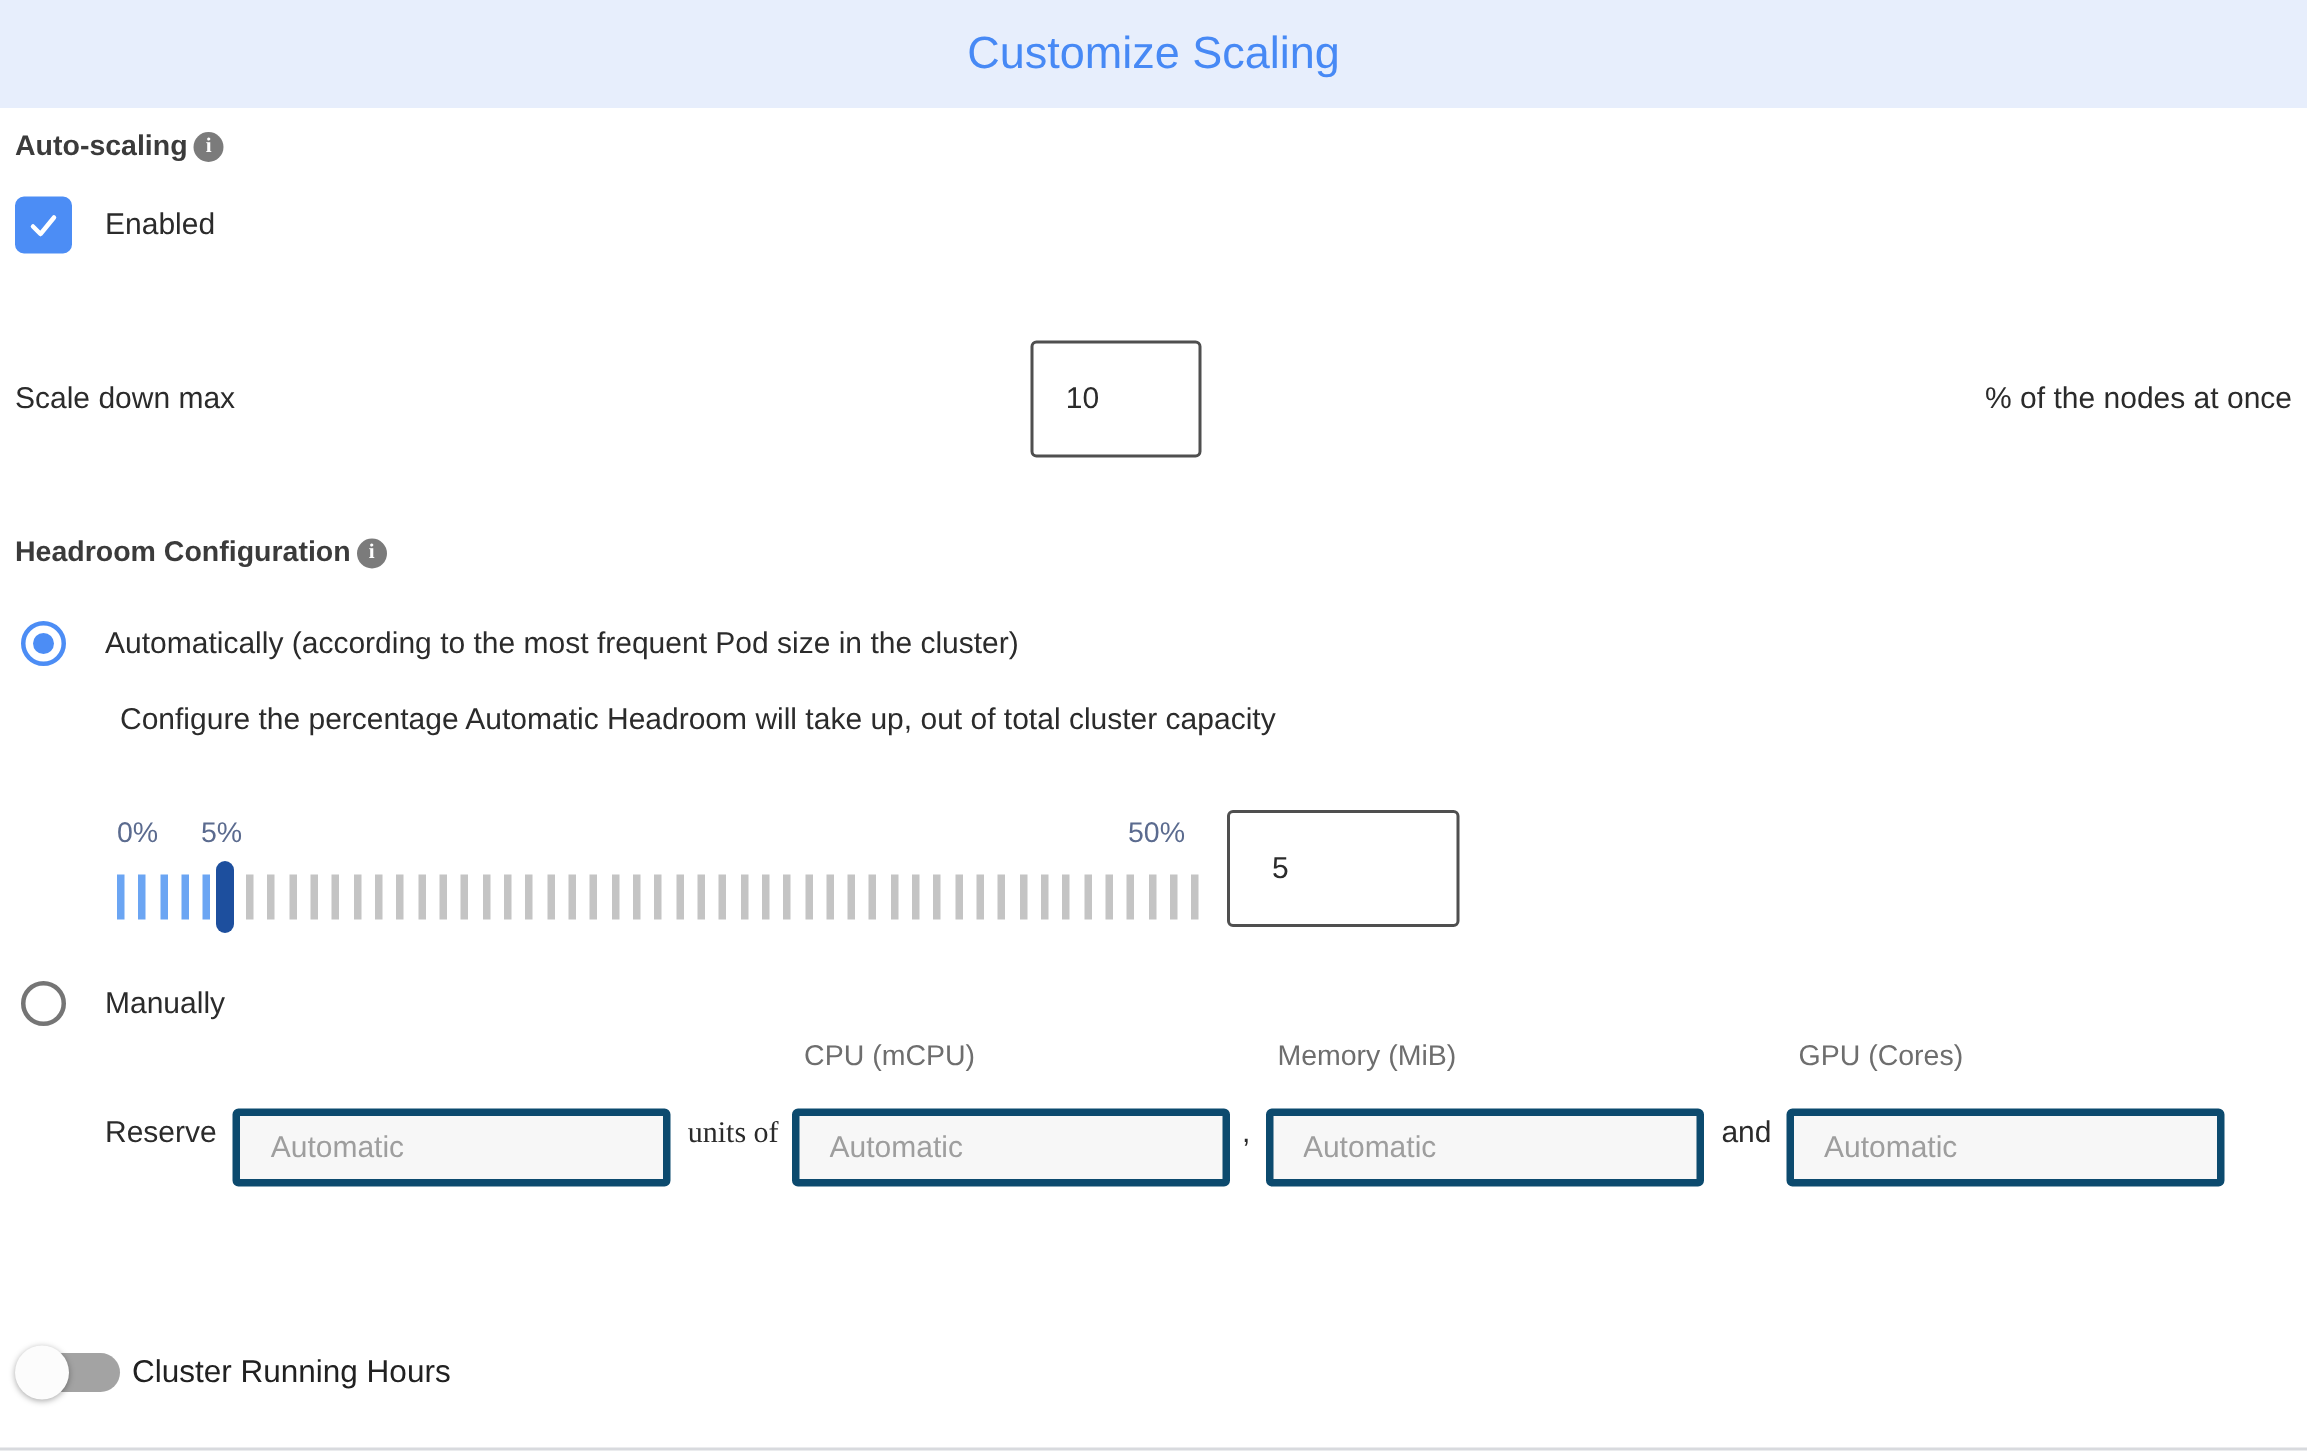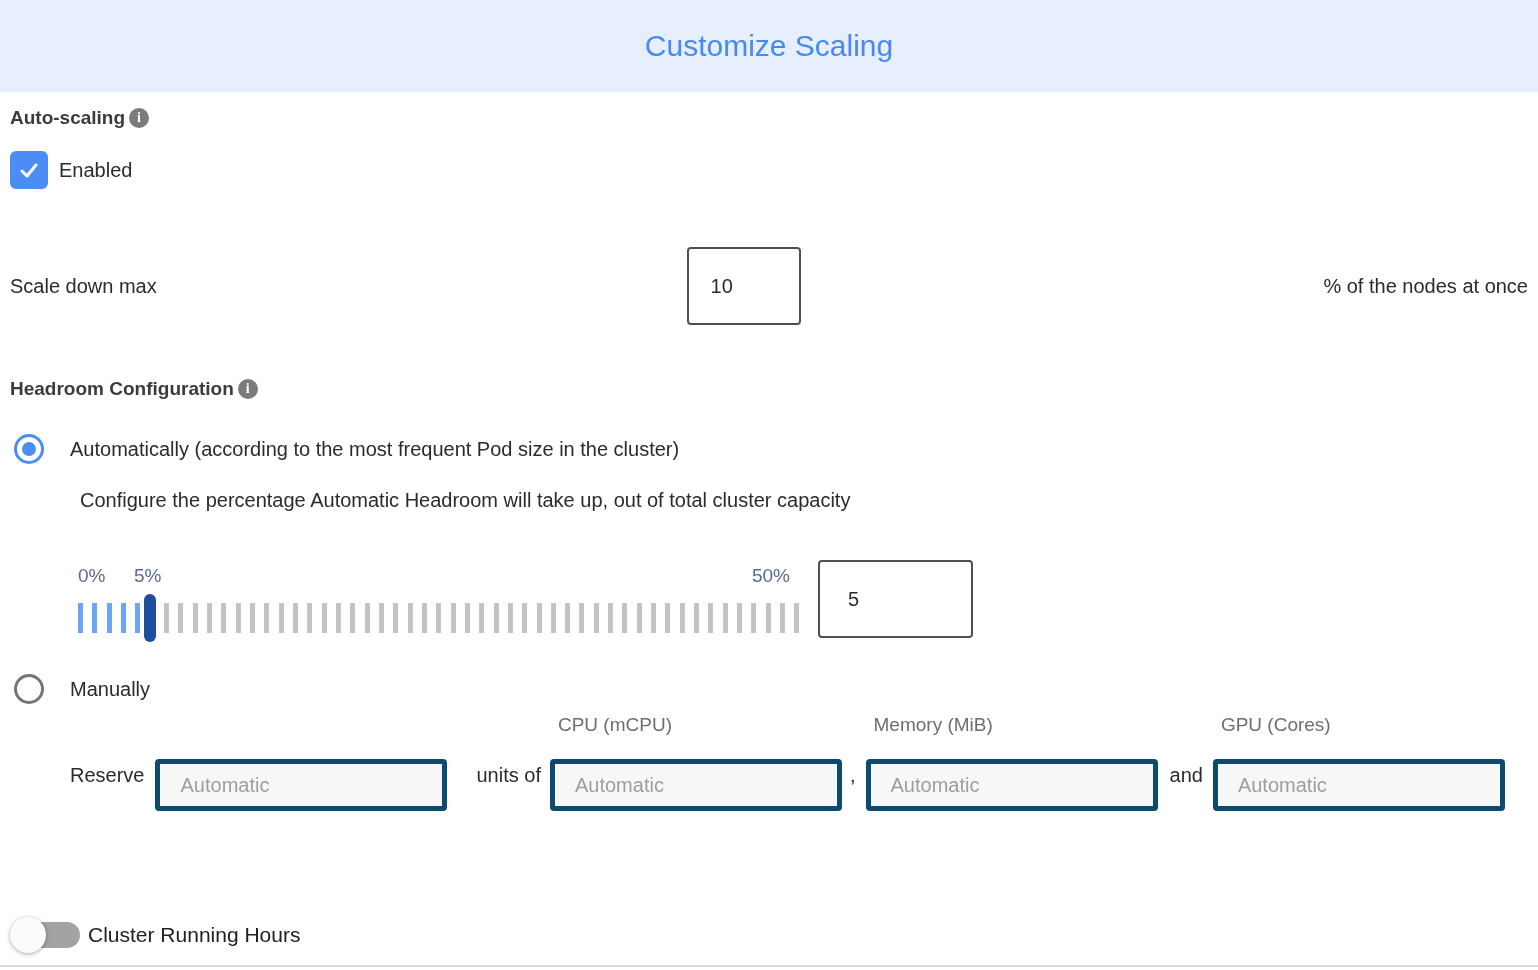--- a/index.html
+++ b/index.html
@@ -5,21 +5,21 @@
   * { box-sizing: border-box; }
   html, body { margin: 0; padding: 0; background: #fff; }
   .page {
     width: 1538px; height: 970px; position: relative; overflow: hidden;
     background: #fff; color: #2f2f2f;
     font-family: "Liberation Sans", "DejaVu Sans", sans-serif;
   }
 
   
   .titlebar {
-    height: 92px; background: var(--header-bg, #E7EEFC);
+    height: 72px; background: var(--header-bg, #E7EEFC);
     display: flex; align-items: center; justify-content: center;
   }
   .titlebar .title {
     font-size: 30px; font-weight: 400; color: var(--title-blue, #4789F5);
   }
 
   .content { padding: 14px 10px 0 10px; }
 
   
   .section-label {
@@ -27,21 +27,21 @@
     font-size: 19px; font-weight: 700; color: #3b3b3b; line-height: 24px;
   }
   .info-icon {
     width: 20px; height: 20px; border-radius: 50%; background: #7b7b7b;
     color: #fff; font-size: 14px; font-weight: 700; font-style: normal;
     display: inline-flex; align-items: center; justify-content: center;
     font-family: "Liberation Serif", serif; cursor: default;
   }
 
   
-  .checkbox-row { margin-top: 21px; display: flex; align-items: center; gap: 11px; }
+  .checkbox-row { margin-top: 21px; display: flex; align-items: center; gap: 22px; }
   .checkbox {
     width: 38px; height: 38px; border-radius: 6px; border: 2px solid #9a9a9a;
     background: #fff; display: flex; align-items: center; justify-content: center;
     cursor: pointer;
   }
   .checkbox svg { display: none; }
   .checkbox.checked { background: var(--accent-blue, #4C8DF5); border-color: var(--accent-blue, #4C8DF5); }
   .checkbox.checked svg { display: block; }
   .plain-label { font-size: 20px; color: #2b2b2b; }
 
@@ -98,21 +98,21 @@
   .field-group { display: flex; flex-direction: column; }
   .col-header { font-size: 19px; color: #6e6e6e; height: 22px; margin: 0 0 23px 8px; white-space: nowrap; }
   .auto-input {
     width: 292px; height: 52px; background: #F7F7F7; border: 5px solid #0c4a6e;
     border-radius: 4px; font-size: 20px; padding-left: 20px; color: #2b2b2b;
     font-family: "Liberation Sans", "DejaVu Sans", sans-serif; outline: none;
   }
   .auto-input::placeholder { color: #9E9E9E; opacity: 1; }
   .sep { font-size: 20px; color: #2b2b2b; margin-bottom: 24px; white-space: nowrap; }
   .sep-reserve { margin-right: 11px; }
-  .sep-unitsof { margin-left: 29px; margin-right: 9px; }
+  .sep-unitsof { margin-left: 11px; margin-right: 9px; font-family: Liberation Serif, serif; }
   .sep-comma { margin-left: 8px; margin-right: 10px; }
   .sep-and { margin-left: 12px; margin-right: 10px; }
 
   
   .toggle-row { margin-top: 106px; display: flex; align-items: center; gap: 6px; }
   .toggle { position: relative; width: 72px; height: 36px; cursor: pointer; flex: 0 0 auto; }
   .toggle .track {
     position: absolute; left: 16px; top: 5px; width: 54px; height: 26px;
     border-radius: 13px; background: #A3A3A3;
   }

